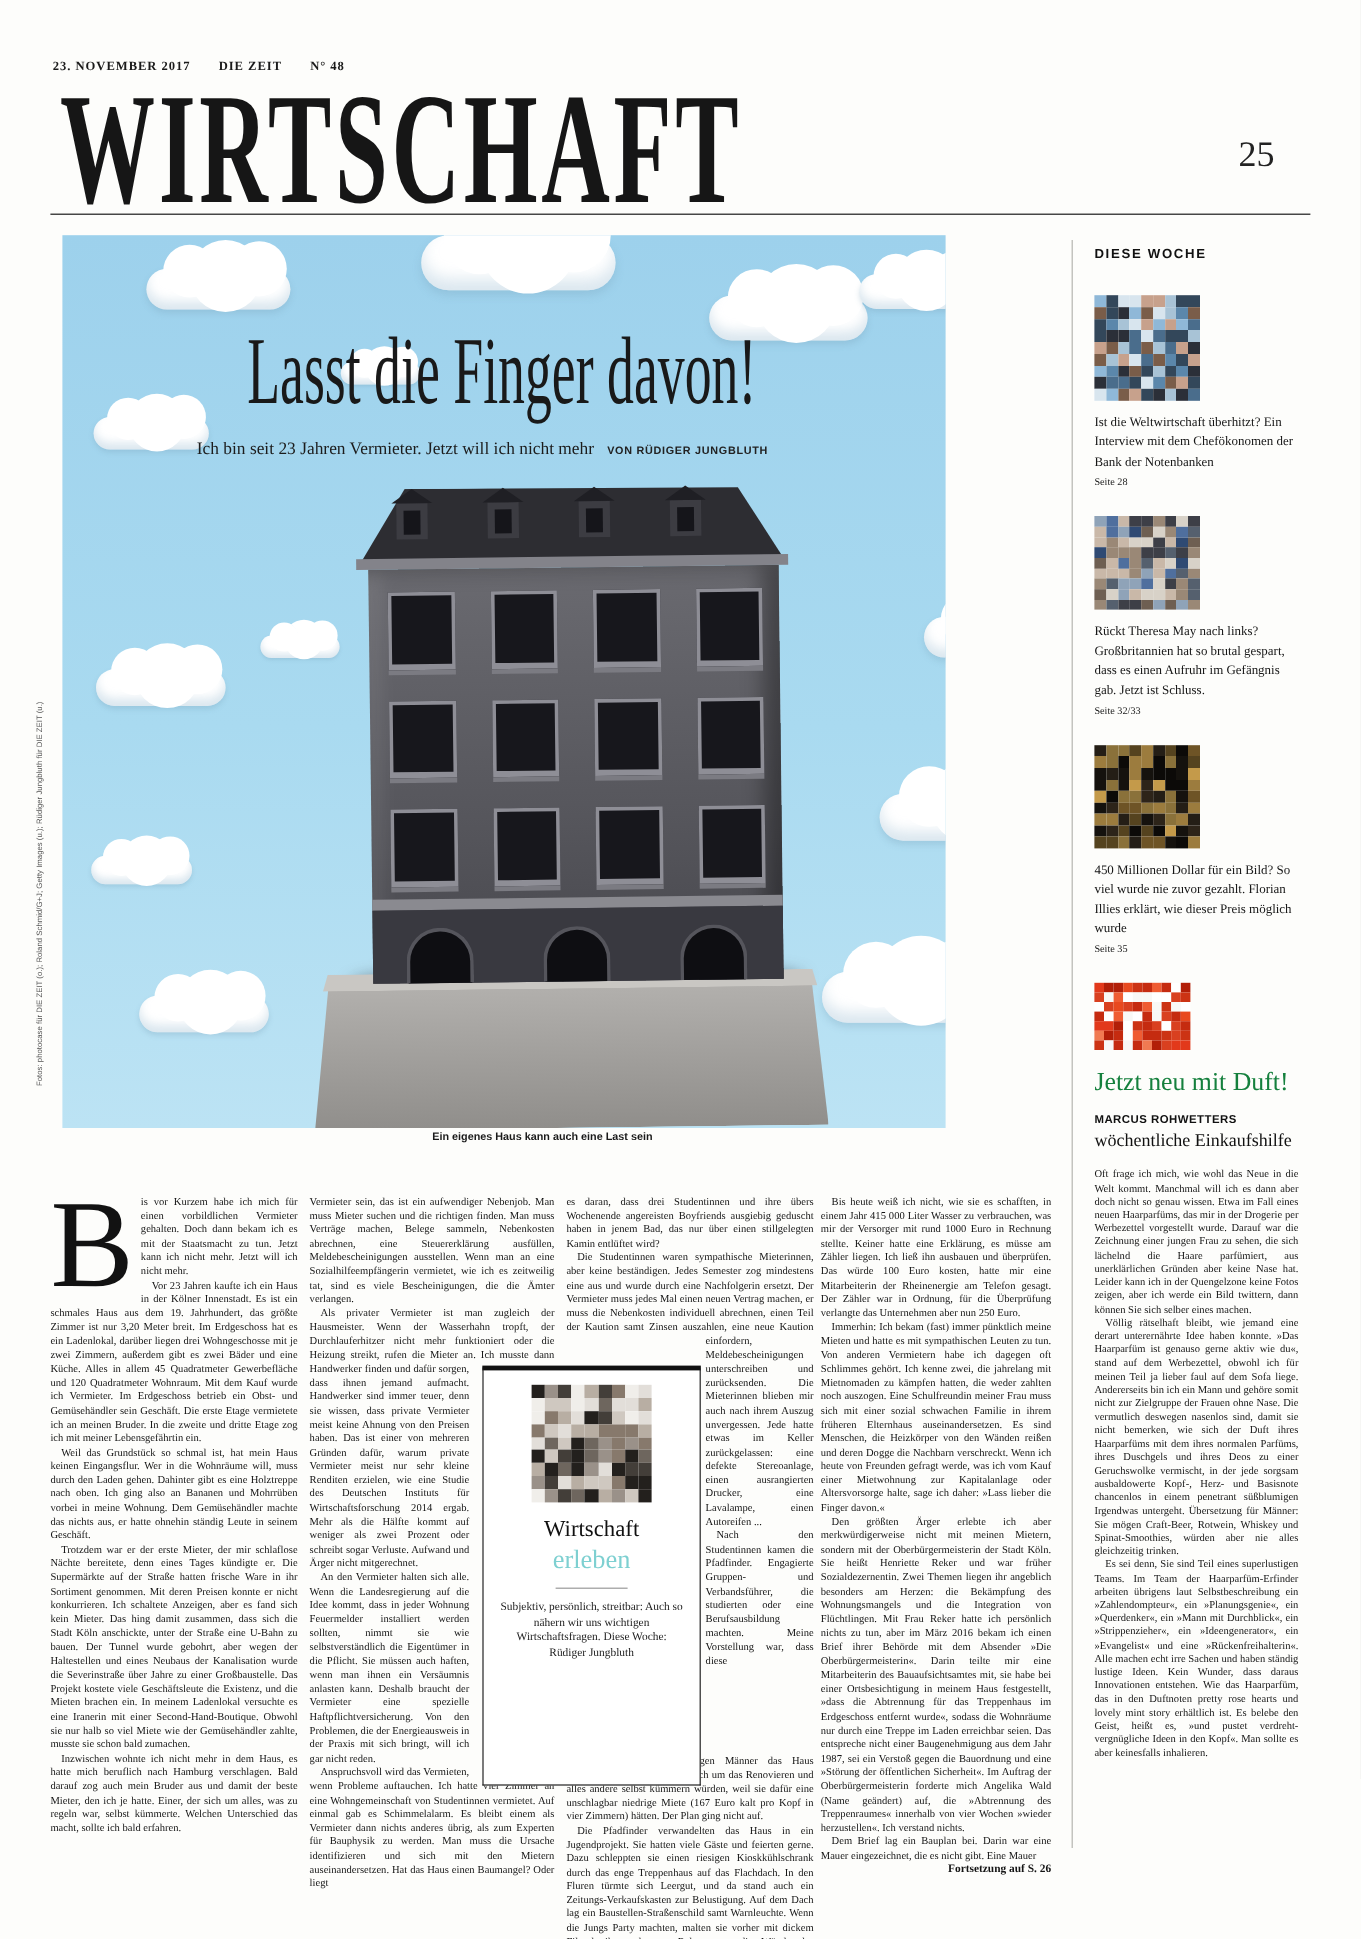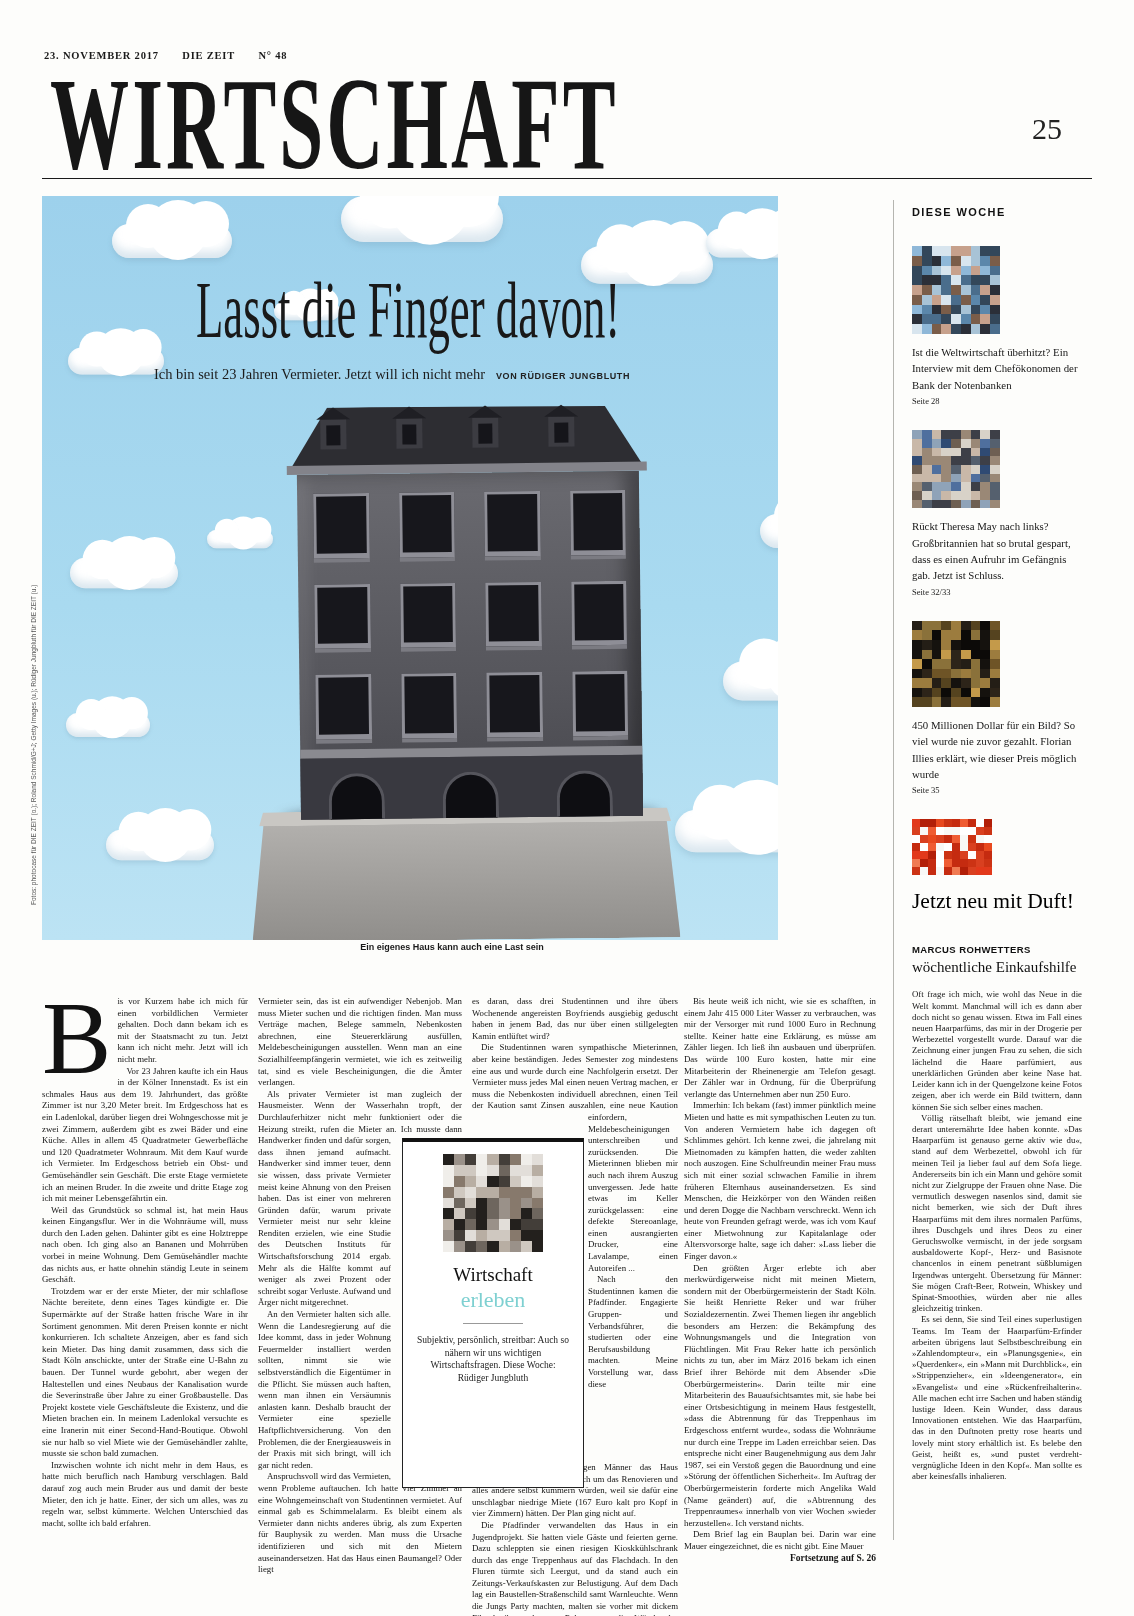--- a/index.html
+++ b/index.html
@@ -9,21 +9,21 @@
   .dateline{position:absolute;left:44px;top:50px;font-size:10.5px;font-weight:bold;
             letter-spacing:.8px;color:#1a1a1a;}
   .dateline span{margin-right:20px;}
   .section-title{position:absolute;left:50px;top:58px;font-size:132px;line-height:1;
                  font-weight:bold;letter-spacing:5px;transform:scaleX(.60);
                  transform-origin:left top;color:#161616;white-space:nowrap;}
   .pageno{position:absolute;left:1032px;top:112px;font-size:30px;color:#222;}
   .rule-h{position:absolute;left:42px;top:178px;width:1050px;height:1px;background:#1a1a1a;}
   .rule-v{position:absolute;left:893px;top:200px;width:1px;height:1340px;background:#b5b5b0;}
   
-  .hero{position:absolute;left:42px;top:196px;width:736px;height:744px;overflow:hidden;
+  .hero{position:absolute;left:52px;top:196px;width:736px;height:744px;overflow:hidden;
         background:linear-gradient(180deg,#9dd1ec 0%,#a9daf0 55%,#bce3f4 100%);}
   .cloud{position:absolute;width:120px;height:34px;background:#fff;border-radius:20px;
          box-shadow:0 3px 5px rgba(110,150,175,.25), inset 0 -7px 9px rgba(165,195,215,.4);}
   .cloud::before{content:"";position:absolute;left:14px;top:-20px;width:44px;height:44px;
          background:#fff;border-radius:50%;
          box-shadow:30px 4px 0 8px #fff,58px -2px 0 1px #fff;}
   
   .building{position:absolute;left:0;top:0;width:820px;height:744px;transform:rotate(-.7deg);}
   .plinth{position:absolute;left:206px;top:622px;width:428px;height:122px;
           background:linear-gradient(180deg,#b3b1ae,#908e8b);
@@ -90,21 +90,21 @@
   .sidebar{position:absolute;left:912px;top:206px;width:170px;}
   .sb-header{font-family:"Liberation Sans",sans-serif;font-size:11px;font-weight:bold;
              letter-spacing:1.4px;color:#111;margin-bottom:28px;}
   .teaser-img{width:88px;display:grid;grid-template-columns:repeat(9,1fr);
               grid-template-rows:repeat(9,1fr);margin-bottom:10px;}
   .ti1{height:88px;} .ti2{height:78px;} .ti3{height:86px;}
   .teaser-text{font-size:10.8px;line-height:16.4px;color:#161616;}
   .teaser-page{font-size:8.5px;margin-top:3px;margin-bottom:24px;color:#222;}
   .blob{width:80px;height:56px;display:grid;grid-template-columns:repeat(10,1fr);
         grid-template-rows:repeat(7,1fr);margin:8px 0 14px;}
-  .sb-headline{font-size:21.5px;color:#000000;margin-bottom:30px;}
+  .sb-headline{font-size:21.5px;color:#15803d;margin-bottom:14px;}
   .sb-author{font-family:"Liberation Sans",sans-serif;font-size:9.5px;font-weight:bold;
              letter-spacing:.4px;margin-bottom:4px;}
   .sb-kicker{font-size:15px;margin-bottom:13px;}
   .sb-body{font-size:8.8px;line-height:11.2px;text-align:justify;color:#151515;}
   .sb-body p{margin:0;text-indent:9px;}
   .sb-body p:first-child{text-indent:0;}
   .sb-footer{font-size:8.8px;line-height:11.4px;font-style:italic;margin-top:11px;color:#222;}
 </style>
 </head>
 <body>

